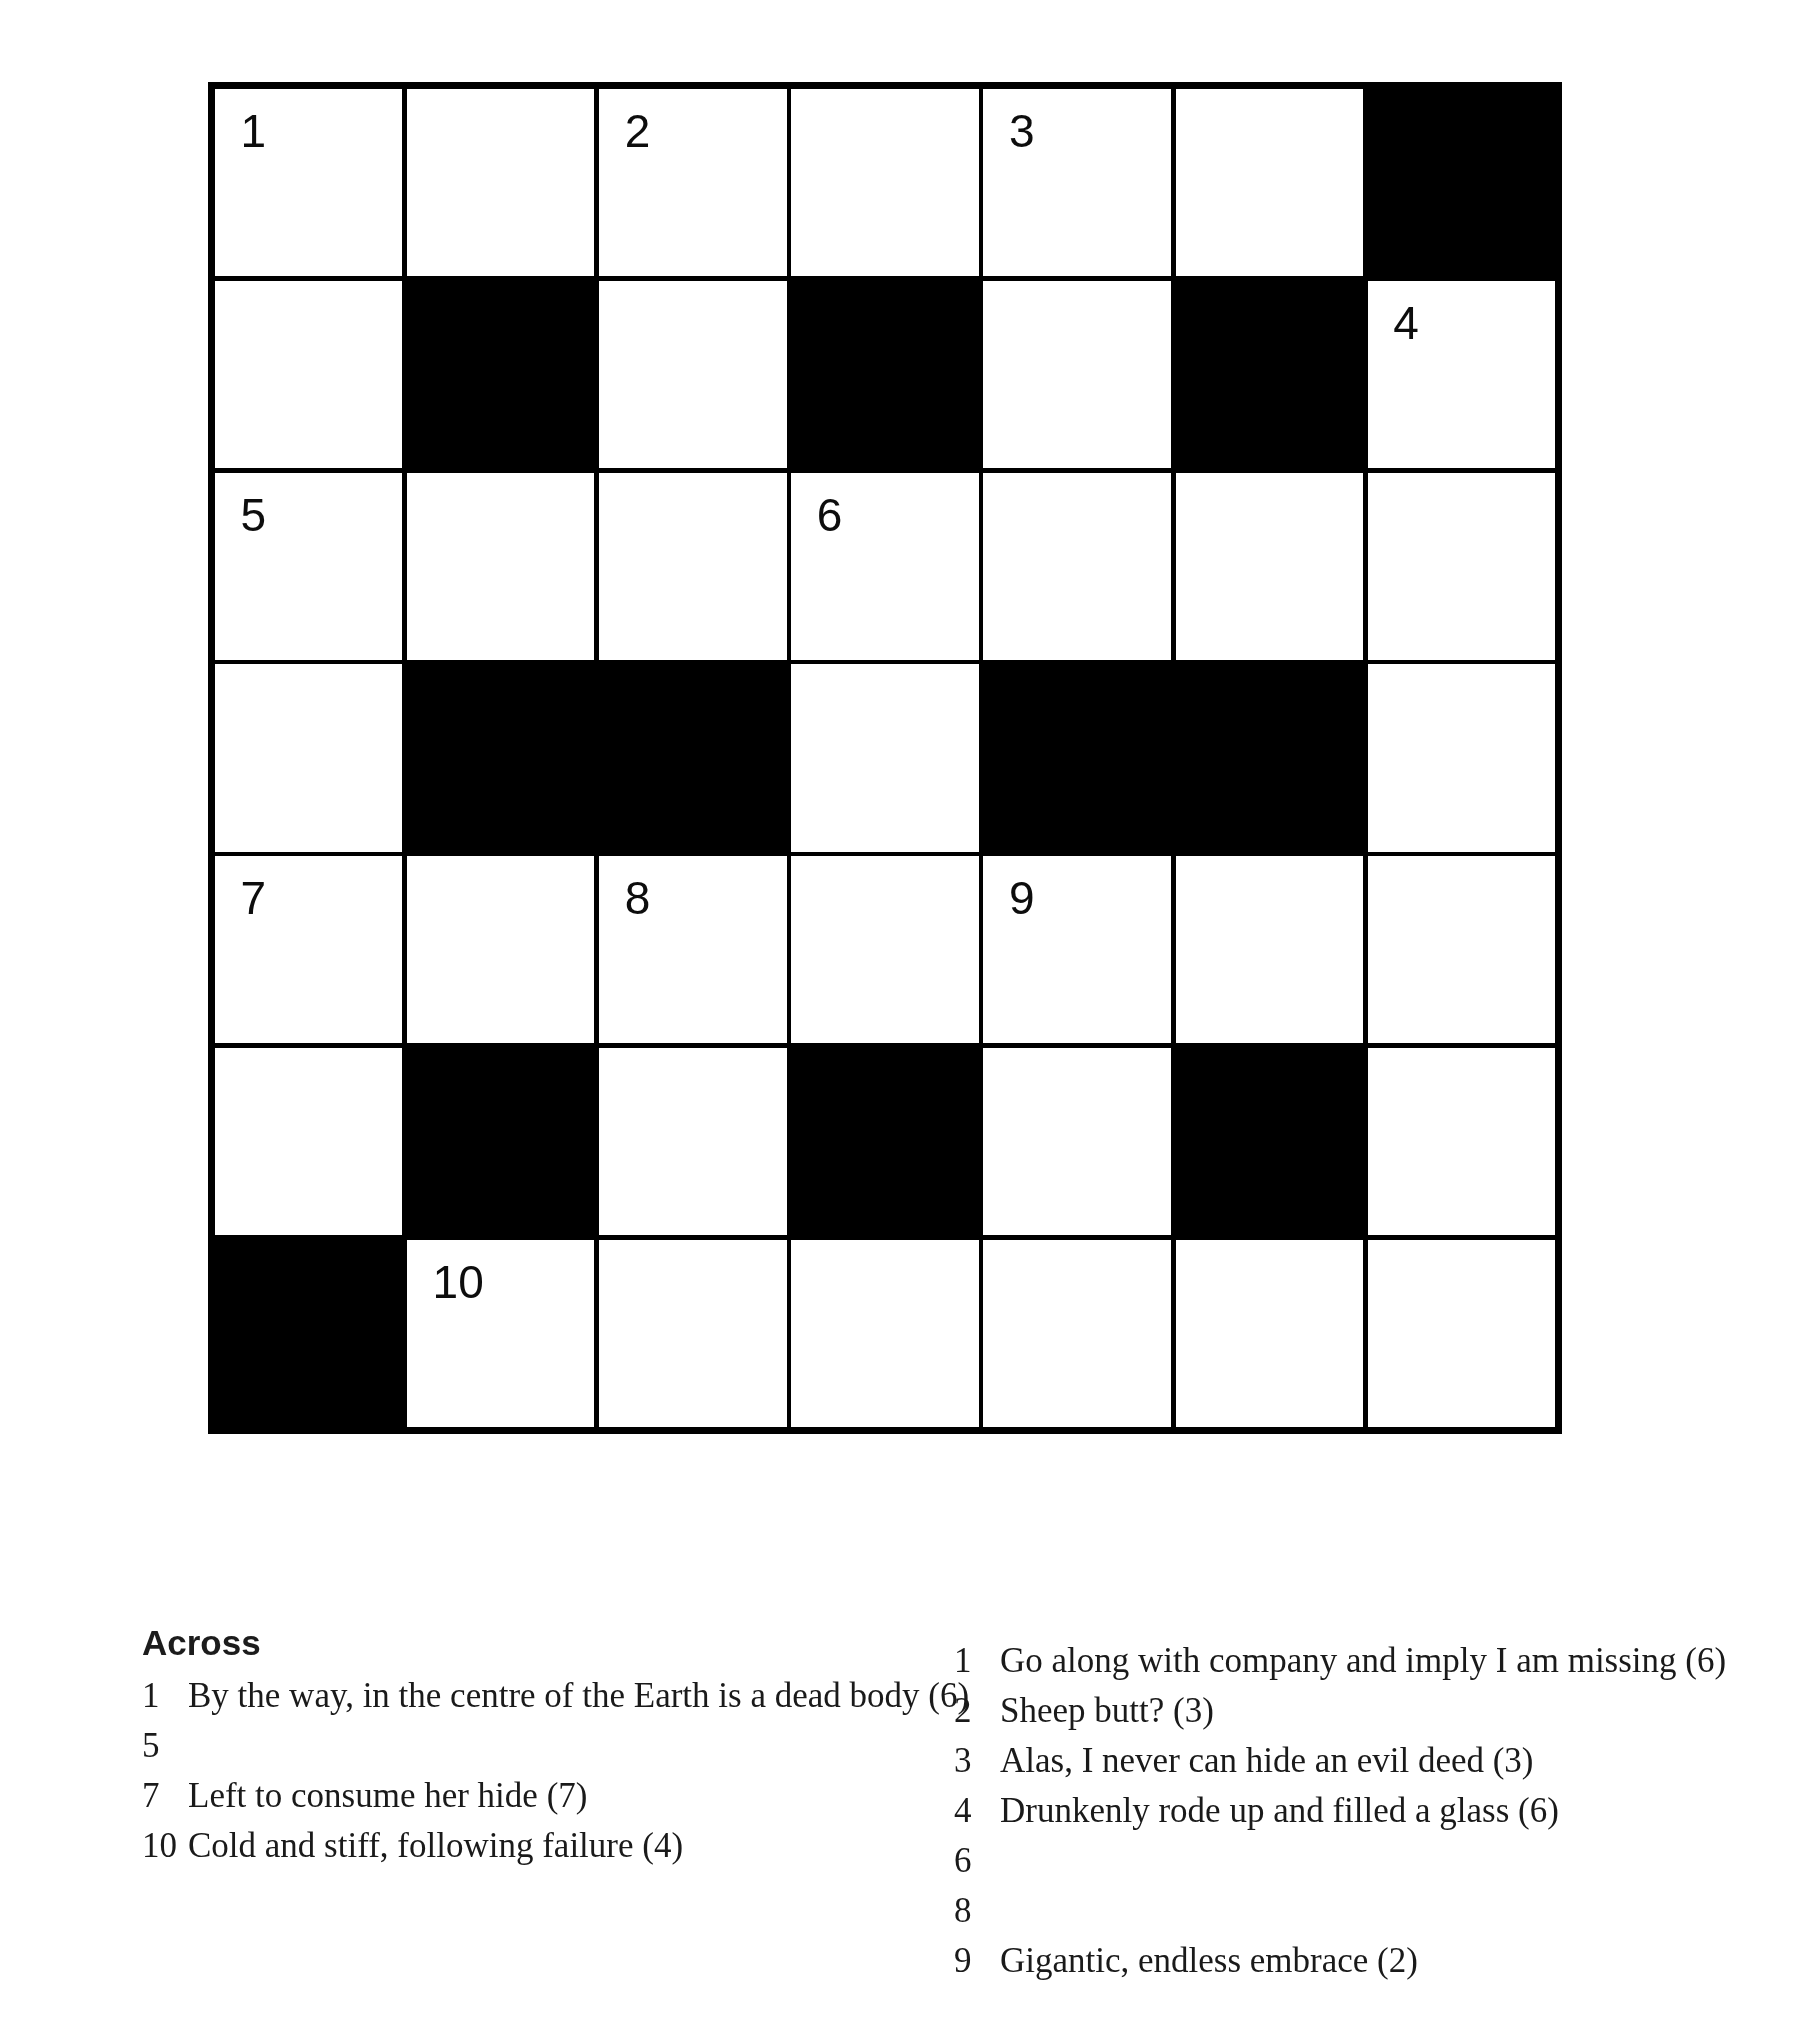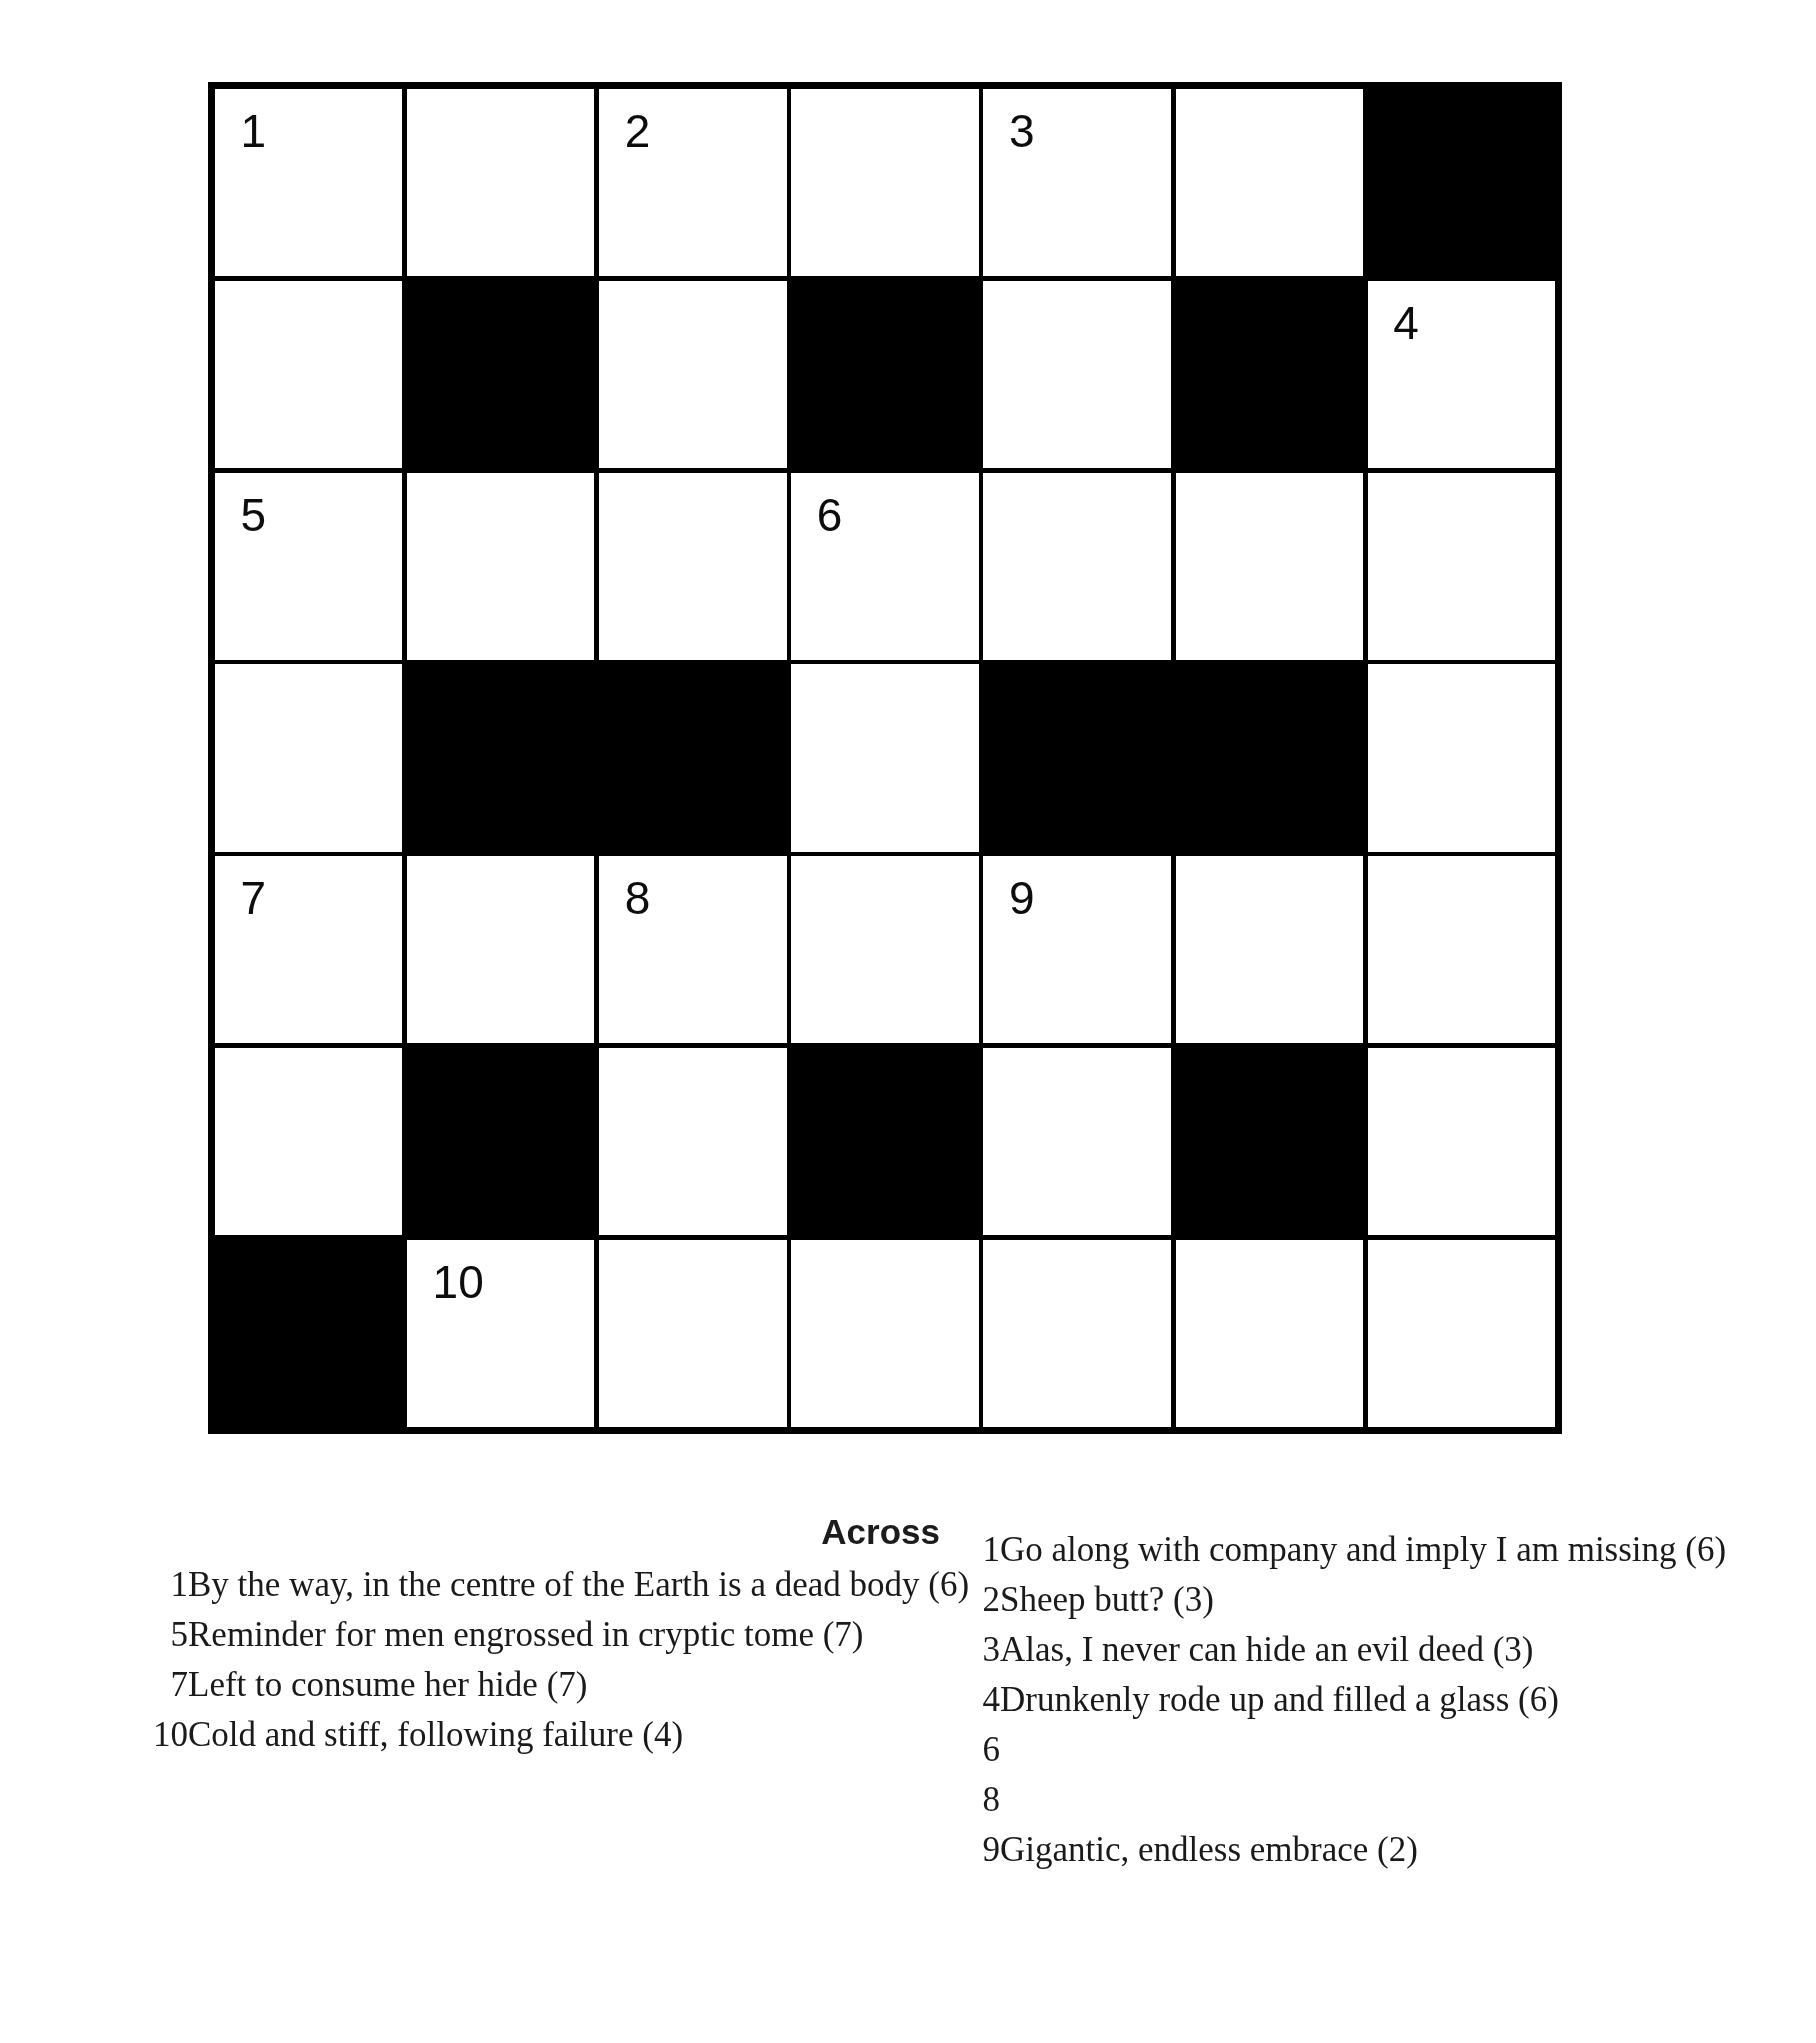--- a/index.html
+++ b/index.html
@@ -29,21 +29,21 @@
   .cell .num {
     display:block;
     padding:19px 0 0 25.5px;
     font-family:"Liberation Sans", sans-serif;
     font-size:46px;
     line-height:1;
     color:#0d0d0d;
   }
 
   
-  .clue-col { position:absolute; top:1514px;text-align:right; }
+  .clue-col { position:absolute; top:1625px; }
   .clue-col.across { left:142px;  width:798px; }
   .clue-col.down   { left:954px; width:854px; }
 
   .clue-col h2 {
     margin:0;
     font-family:"Liberation Sans", sans-serif;
     font-weight:700;
     font-size:35px;
     line-height:1;
     color:#1c1c1c;
@@ -141,21 +141,20 @@
 
 <section class="clue-col across">
   <h2>Across</h2>
   <ol id="across-list">
       <li>
         <span class="cnum">1</span>
         <span class="ctext">By the way, in the centre of the Earth is a dead body (6)</span>
       </li>
       <li>
         <span class="cnum">5</span>
-        <span class="ctext">Reminder for men engrossed in cryptic tome (7)</span>
       </li>
       <li>
         <span class="cnum">7</span>
         <span class="ctext">Left to consume her hide (7)</span>
       </li>
       <li>
         <span class="cnum">10</span>
         <span class="ctext">Cold and stiff, following failure (4)</span>
       </li>
     </ol>

